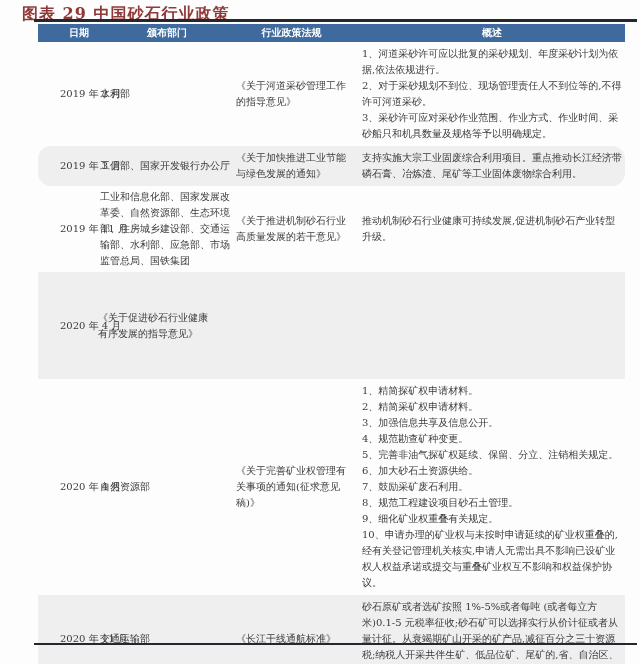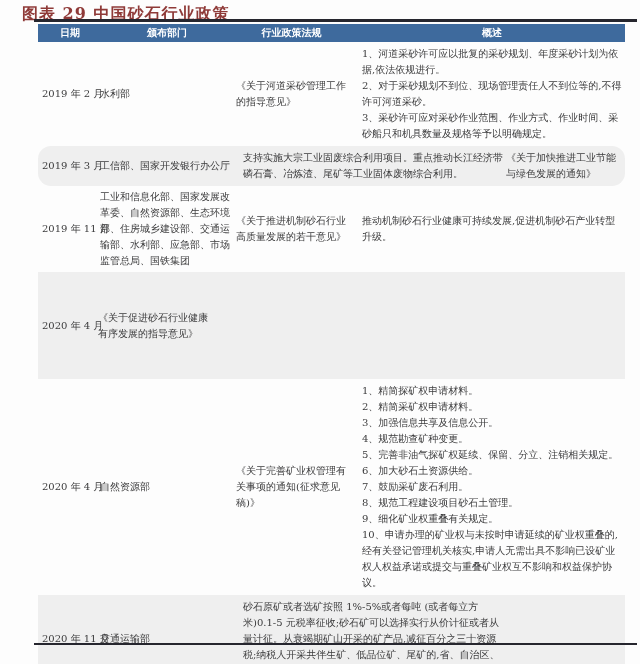--- a/index.html
+++ b/index.html
@@ -35,21 +35,21 @@
   }
   .tr{display:flex;align-items:center;background:#fdfdfd;}
   .tr.stripe{background:var(--stripe_gray);}
   .thead{
     display:flex;align-items:center;
     height:18px;background:var(--header_bg);
     color:var(--header_text);font-weight:bold;
   }
   .th{text-align:center;line-height:18px;}
   .td{line-height:16px;}
-  .c-date{width:60px;padding-left:4px;white-space:nowrap;}
+  .c-date{width:60px;padding-left:22px;white-space:nowrap;}
   .c-dept{width:138px;padding:3px 2px 3px 2px;}
   .c-policy{width:119px;padding:3px 8px 3px 0;}
   .c-over{width:270px;padding:4px 3px 4px 7px;white-space:pre-line;}
   .r1{min-height:98px;}
   .r2{min-height:40px;border-radius:13px;}
   .r3{min-height:65px;}
   .r4{min-height:107px;}
   .r5{min-height:213px;}
   .r6{min-height:70px;}
   .rule-bottom{
@@ -81,22 +81,22 @@
     <div class="td c-dept">水利部</div>
     <div class="td c-policy">《关于河道采砂管理工作的指导意见》</div>
     <div class="td c-over">1、河道采砂许可应以批复的采砂规划、年度采砂计划为依据,依法依规进行。
 2、对于采砂规划不到位、现场管理责任人不到位等的,不得许可河道采砂。
 3、采砂许可应对采砂作业范围、作业方式、作业时间、采砂船只和机具数量及规格等予以明确规定。</div>
   </div>
 
   <div class="tr r2 stripe">
     <div class="td c-date">2019 年 3 月</div>
     <div class="td c-dept">工信部、国家开发银行办公厅</div>
+    <div class="td c-policy">《关于加快推进工业节能与绿色发展的通知》</div>
     <div class="td c-over">支持实施大宗工业固废综合利用项目。重点推动长江经济带磷石膏、冶炼渣、尾矿等工业固体废物综合利用。</div>
-    <div class="td c-policy">《关于加快推进工业节能与绿色发展的通知》</div>
   </div>
 
   <div class="tr r3">
     <div class="td c-date">2019 年 11 月</div>
     <div class="td c-dept">工业和信息化部、国家发展改革委、自然资源部、生态环境部、住房城乡建设部、交通运输部、水利部、应急部、市场监管总局、国铁集团</div>
     <div class="td c-policy">《关于推进机制砂石行业高质量发展的若干意见》</div>
     <div class="td c-over">推动机制砂石行业健康可持续发展,促进机制砂石产业转型升级。</div>
   </div>
 
   <div class="tr r4 stripe">
@@ -116,19 +116,20 @@
 6、加大砂石土资源供给。
 7、鼓励采矿废石利用。
 8、规范工程建设项目砂石土管理。
 9、细化矿业权重叠有关规定。
 10、申请办理的矿业权与未按时申请延续的矿业权重叠的,经有关登记管理机关核实,申请人无需出具不影响已设矿业权人权益承诺或提交与重叠矿业权互不影响和权益保护协议。</div>
   </div>
 
   <div class="tr r6 stripe">
     <div class="td c-date">2020 年 11 月</div>
     <div class="td c-dept">交通运输部</div>
+    <div class="td c-policy">《长江干线通航标准》</div>
     <div class="td c-over">砂石原矿或者选矿按照 1%-5%或者每吨 (或者每立方米)0.1-5 元税率征收;砂石矿可以选择实行从价计征或者从量计征。从衰竭期矿山开采的矿产品,减征百分之三十资源税;纳税人开采共伴生矿、低品位矿、尾矿的,省、自治区、直辖市可以决定免征或者减征资源税。</div>
   </div>
 
 </div>
 
 <div class="rule-bottom"></div>
 <div class="source-note">资料来源：华安证券研究所整理</div>
 
 </body></html>

